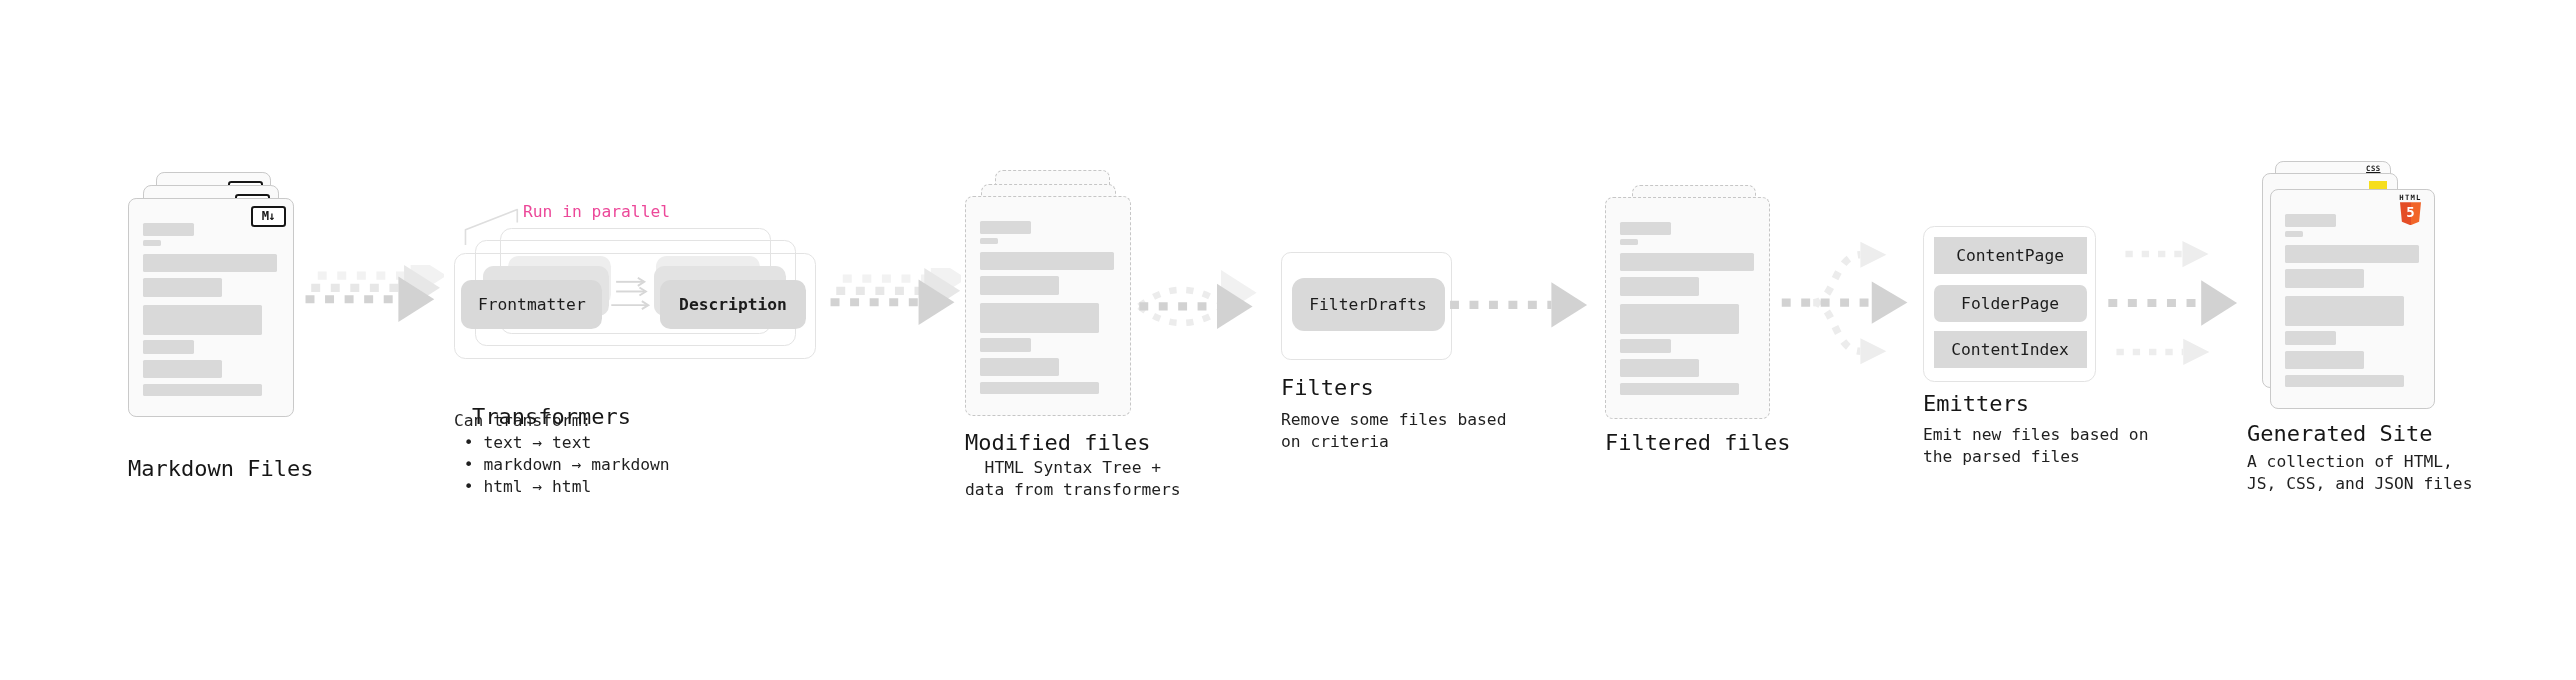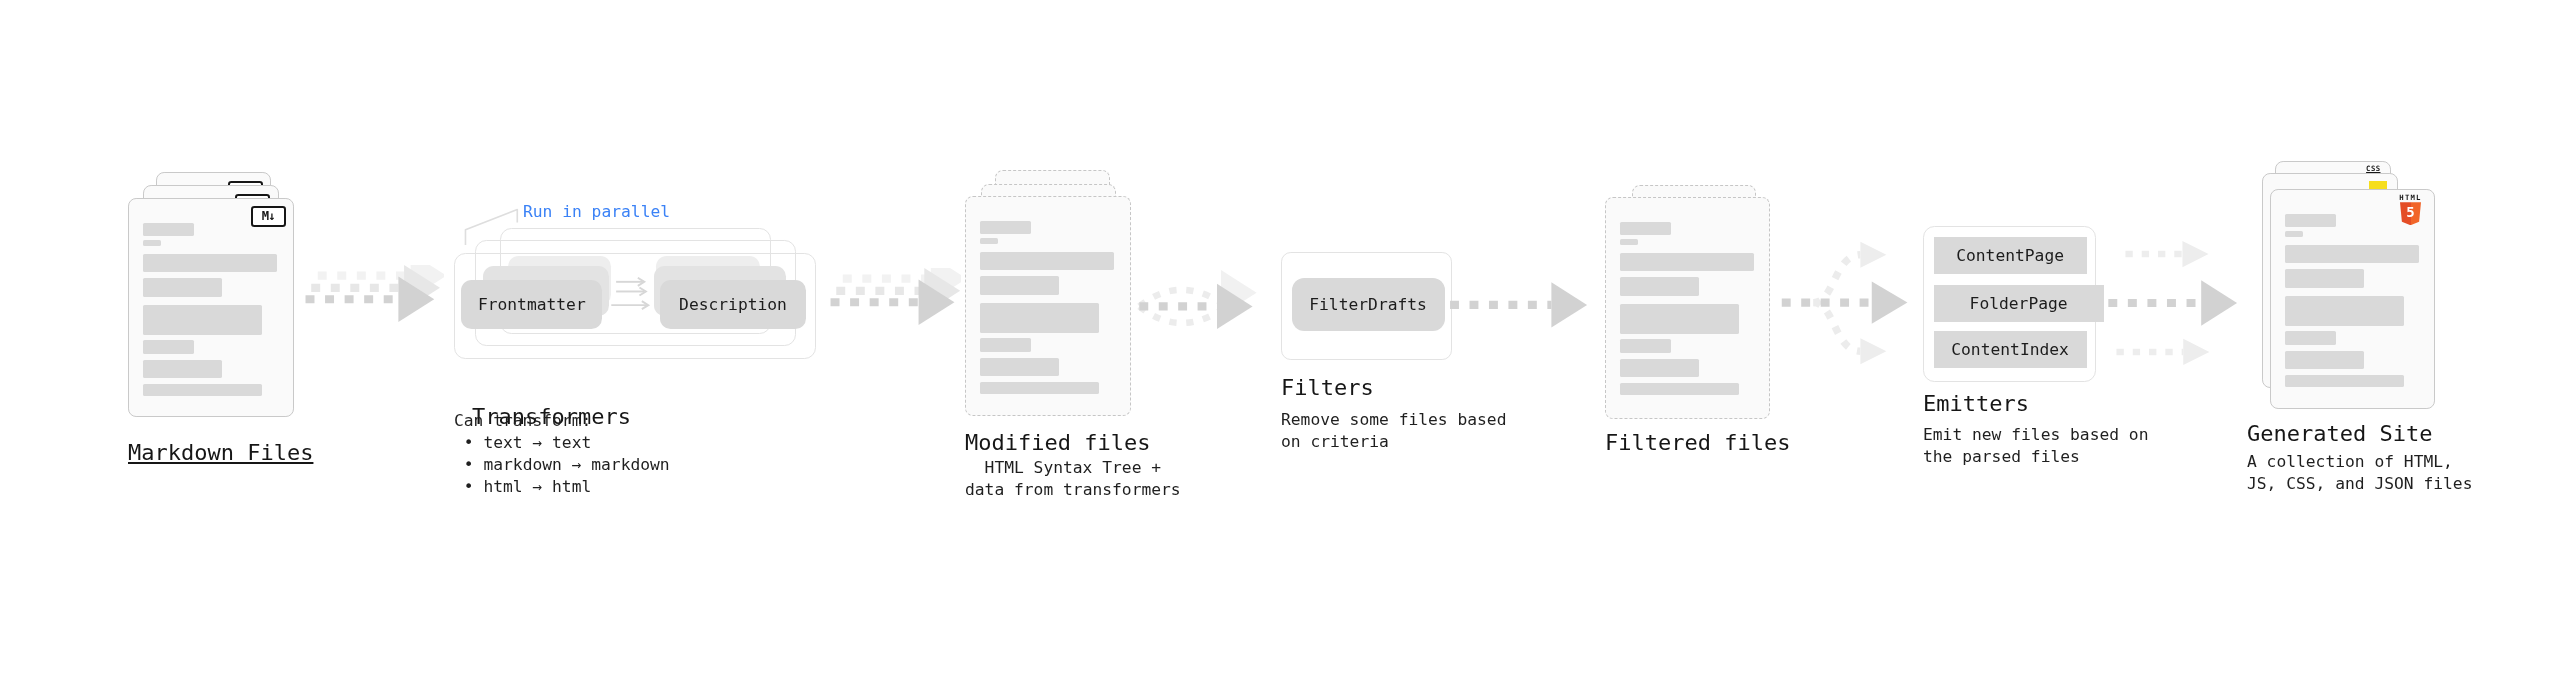--- a/index.html
+++ b/index.html
@@ -41,21 +41,21 @@
   
   .outline{position:absolute;border:1.6px solid #e3e3e3;border-radius:11.4px;box-sizing:border-box;background:transparent;}
   .gbox{position:absolute;background:#d9d9d9;border-radius:10.6px;display:flex;align-items:center;justify-content:center;
     font-size:16.3px;color:#1c1c1c;}
   .gbox.echo1{background:#e3e3e3;}
   .gbox.echo2{background:#eeeeee;}
 
   
   .title{position:absolute;font-size:22px;font-weight:500;color:#161616;white-space:nowrap;}
   .desc{position:absolute;font-size:16.3px;line-height:22px;color:#1f1f1f;white-space:pre-wrap;}
-  .callout-text{position:absolute;font-size:16.3px;color:#3b82f6;white-space:nowrap;}
+  .callout-text{position:absolute;font-size:16.3px;color:#ec4899;white-space:nowrap;}
 </style>
 </head>
 <body>
 
 <div id="scene">
 
   <div class="abs" style="left:128px;top:161px;width:195px;height:268px;">
     <div class="card" style="left:28.4px;top:11.4px;width:115px;height:211px;z-index:1;">
       <div class="md-badge">M↓</div>
     </div>
@@ -67,21 +67,21 @@
     <div class="bar b1"></div>
         <div class="bar b2"></div>
         <div class="bar b3"></div>
         <div class="bar b4"></div>
         <div class="bar b5"></div>
         <div class="bar b6"></div>
         <div class="bar b7"></div>
         <div class="bar b8"></div>
       </div>
   </div>
-  <div class="title" style="left:128px;top:440px;text-decoration:underline;">Markdown Files</div>
+  <div class="title" style="left:128px;top:456px;">Markdown Files</div>
 
   <svg class="abs" style="left:299px;top:265px;" width="145" height="75" viewBox="0 0 178 92">
     <g transform="translate(15,-29)">
         <line x1="8" y1="42" x2="122" y2="42" stroke="#f2f2f2" stroke-width="10" stroke-dasharray="11 13"></line>
         <polygon points="122,14 166,42 122,70" fill="#f2f2f2"></polygon>
       </g>
     <g transform="translate(7,-14)">
         <line x1="8" y1="42" x2="122" y2="42" stroke="#e7e7e7" stroke-width="10" stroke-dasharray="11 13"></line>
         <polygon points="122,14 166,42 122,70" fill="#e7e7e7"></polygon>
       </g>
@@ -98,21 +98,21 @@
     <div class="outline" style="left:46px;top:0;width:271px;height:106px;"></div>
     <div class="outline" style="left:21px;top:12.2px;width:321px;height:106px;"></div>
     <div class="outline" style="left:0;top:25px;width:362px;height:106px;"></div>
 
     <div class="gbox echo2" style="left:54px;top:28px;width:103px;height:49px;"></div>
     <div class="gbox echo1" style="left:29px;top:38px;width:126px;height:50px;"></div>
     <div class="gbox" style="left:7.3px;top:52px;width:141px;height:49px;">Frontmatter</div>
 
     <div class="gbox echo2" style="left:202px;top:28px;width:104px;height:49px;"></div>
     <div class="gbox echo1" style="left:200px;top:38px;width:132px;height:50px;"></div>
-    <div class="gbox" style="left:206px;top:52px;width:146px;height:49px;">Description</div>
+    <div class="gbox" style="left:206px;top:52px;width:146px;height:49px;font-weight:bold;">Description</div>
 
     <svg class="abs" style="left:153px;top:49px;" width="52" height="37" viewBox="0 0 64 46">
       <g stroke="#d7d7d7" stroke-width="2.4" fill="none">
         <line x1="11" y1="6" x2="44" y2="6"></line>
           <polyline points="38,1 46,6 38,11"></polyline>
         <line x1="11" y1="18" x2="46" y2="18"></line>
           <polyline points="40,13 48,18 40,23"></polyline>
         <line x1="5" y1="35" x2="49" y2="35"></line>
           <polyline points="43,30 51,35 43,40"></polyline>
       </g>
@@ -198,21 +198,21 @@
     <polygon points="104,17 136,33 104,49" fill="#ededed"></polygon>
     <path d="M46,92 C72,92 72,152 104,152" fill="none" stroke="#ececec" stroke-width="9" stroke-dasharray="9 12"></path>
     <polygon points="104,136 136,152 104,168" fill="#ededed"></polygon>
     <line x1="7" y1="92" x2="118" y2="92" stroke="#d2d2d2" stroke-width="10" stroke-dasharray="11 13"></line>
     <polygon points="118,66 162,92 118,118" fill="#d2d2d2"></polygon>
   </svg>
 
   <div class="abs" style="left:1923px;top:226px;width:173px;height:156px;">
     <div class="outline" style="left:0;top:0;width:173px;height:156px;"></div>
     <div class="gbox" style="left:10.6px;top:11.4px;width:153px;height:37px;border-radius:0;">ContentPage</div>
-    <div class="gbox" style="left:10.6px;top:59px;width:170px;height:37px;border-radius:0;">FolderPage</div>
+    <div class="gbox" style="left:10.6px;top:59px;width:153px;height:37px;border-radius:7px;">FolderPage</div>
     <div class="gbox" style="left:10.6px;top:105px;width:153px;height:37px;border-radius:0;">ContentIndex</div>
   </div>
   <div class="title" style="left:1923px;top:391px;">Emitters</div>
   <div class="desc" style="left:1923px;top:424px;">Emit new files based on
 the parsed files</div>
 
   <svg class="abs" style="left:2105px;top:237px;" width="137" height="132" viewBox="0 0 168 162">
     <line x1="25" y1="21" x2="95" y2="21" stroke="#ededed" stroke-width="8" stroke-dasharray="9 11"></line>
     <polygon points="95,5 127,21 95,37" fill="#ededed"></polygon>
     <line x1="4" y1="81" x2="116" y2="81" stroke="#d2d2d2" stroke-width="10" stroke-dasharray="11 13"></line>

